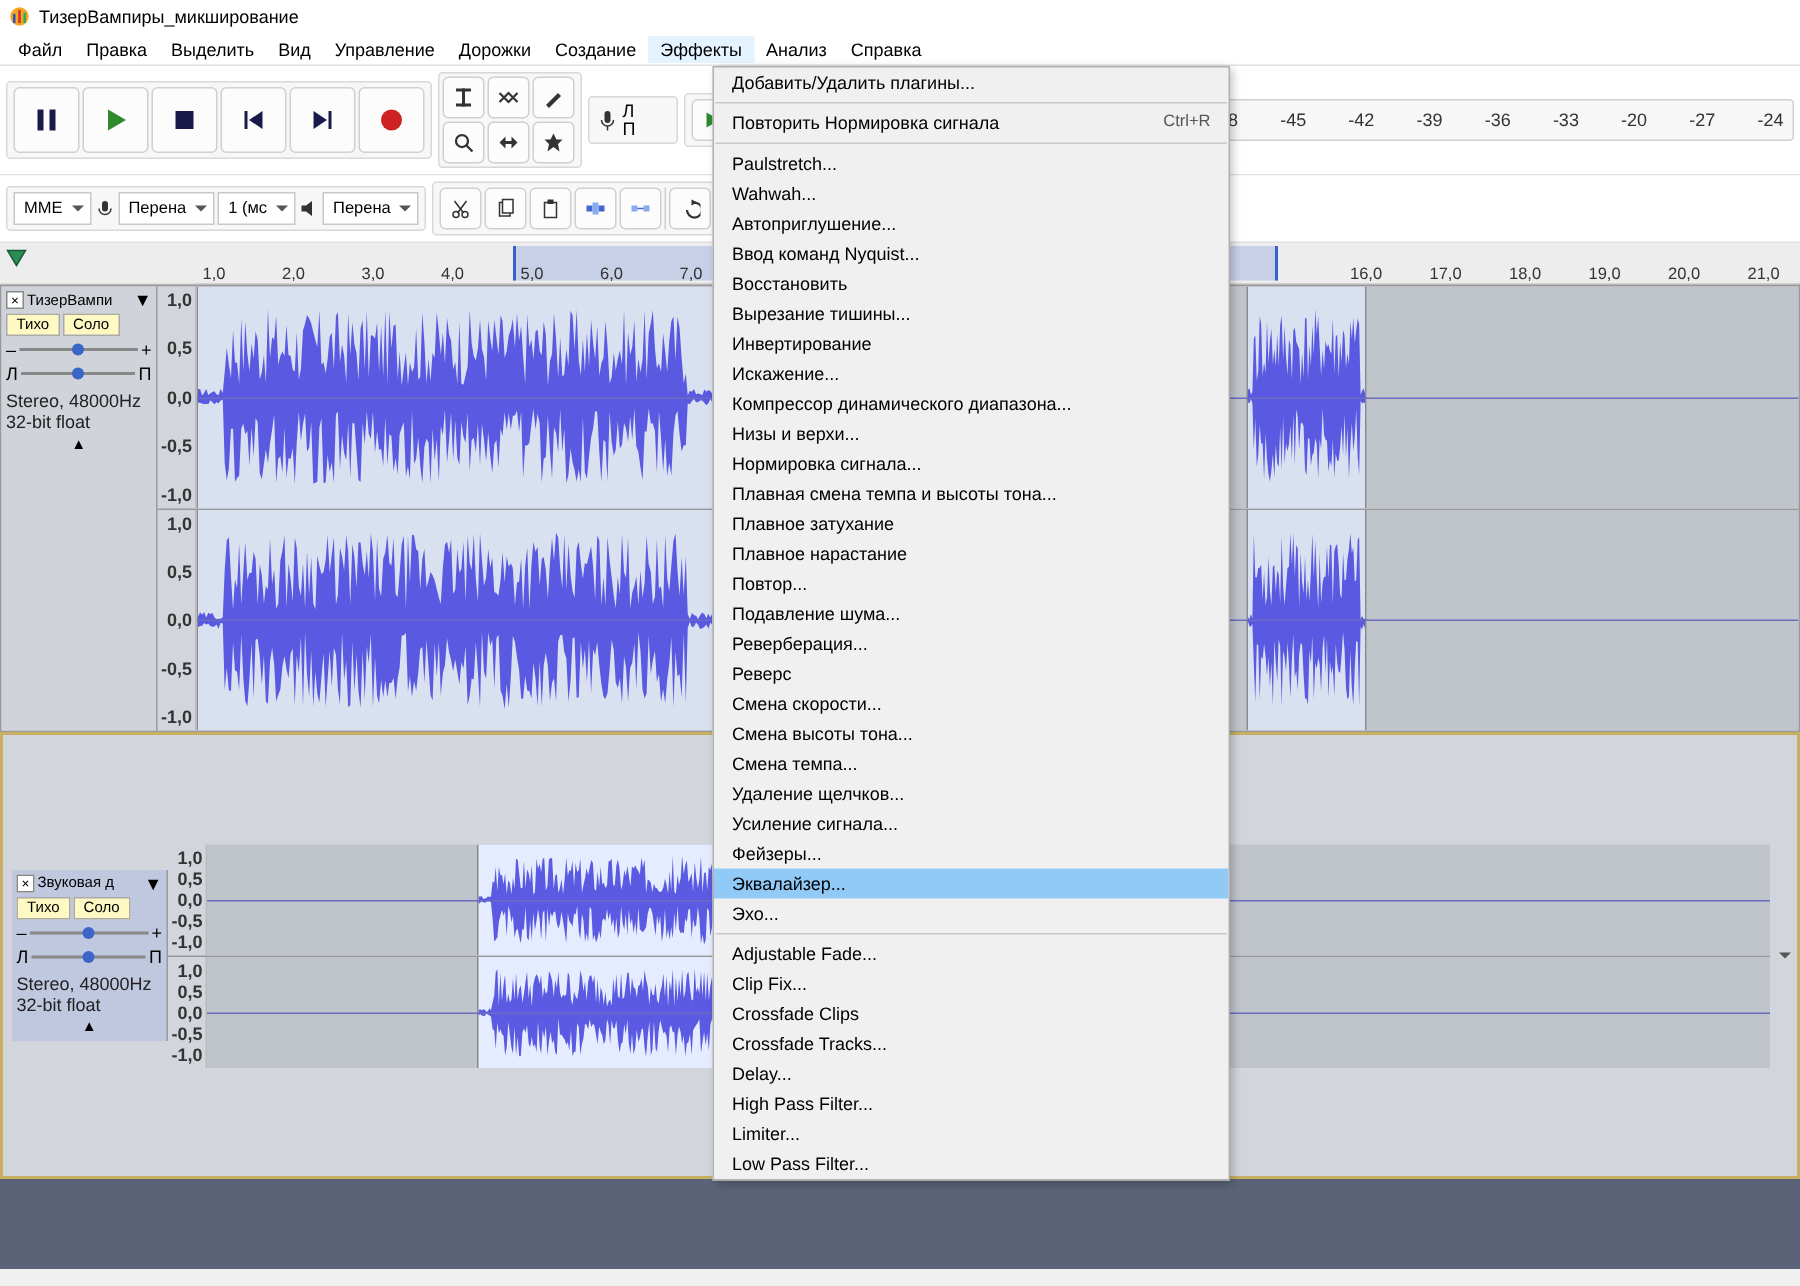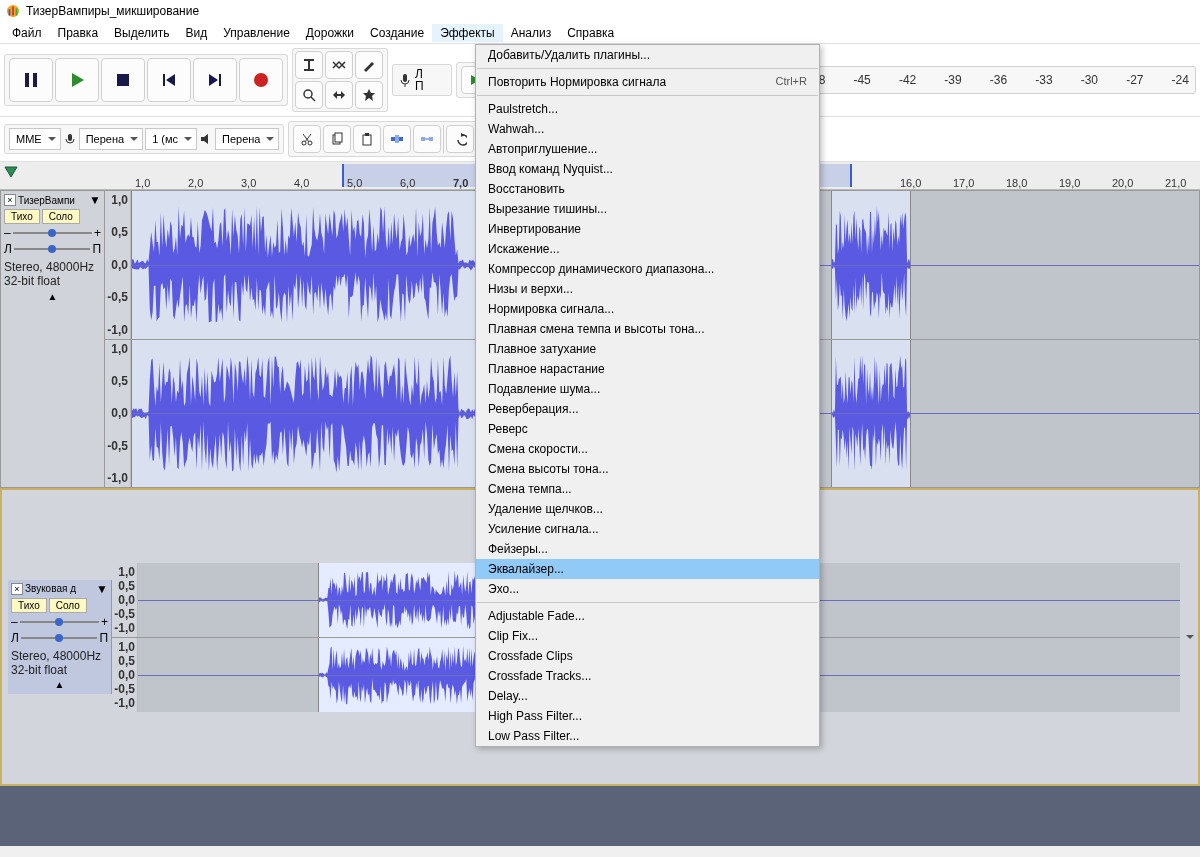--- a/index.html
+++ b/index.html
@@ -198,21 +198,21 @@
     <div class="scale">
       <span>-57</span>
         <span>-54</span>
         <span>-51</span>
         <span>-48</span>
         <span>-45</span>
         <span>-42</span>
         <span>-39</span>
         <span>-36</span>
         <span>-33</span>
-        <span>-30</span>
+        <span>-20</span>
         <span>-27</span>
         <span>-24</span>
     </div>
   </div>
 </div>
 
 <div class="toolrow">
   <div class="tb">
     <div class="sel">MME</div>
     <svg width="14" height="14">
@@ -284,21 +284,21 @@
       </svg>
   </div>
   <div class="ruler-area" id="ruler-area">
     <div style="position:absolute;left:212px;right:0;top:2px;bottom:2px;max-width:510px;background:#c8d0e8;border-left:2px solid #3a5fcc;border-right:2px solid #3a5fcc;"></div>
   <div class="r-tick" style="left: 5px;">1,0</div>
       <div class="r-tick" style="left: 58px;">2,0</div>
       <div class="r-tick" style="left: 111px;">3,0</div>
       <div class="r-tick" style="left: 164px;">4,0</div>
       <div class="r-tick" style="left: 217px;">5,0</div>
       <div class="r-tick" style="left: 270px;">6,0</div>
-      <div class="r-tick" style="left: 323px; font-weight: bold;">7,0</div>
+      <div class="r-tick" style="left: 323px;">7,0</div>
       <div class="r-tick" style="left: 376px;">8,0</div>
       <div class="r-tick" style="left: 770px;">16,0</div>
       <div class="r-tick" style="left: 823px;">17,0</div>
       <div class="r-tick" style="left: 876px;">18,0</div>
       <div class="r-tick" style="left: 929px;">19,0</div>
       <div class="r-tick" style="left: 982px;">20,0</div>
       <div class="r-tick" style="left: 1035px;">21,0</div>
     </div>
 </div>
 
@@ -471,35 +471,37 @@
       <div class="dd-item">Восстановить</div>
       <div class="dd-item">Вырезание тишины...</div>
       <div class="dd-item">Инвертирование</div>
       <div class="dd-item">Искажение...</div>
       <div class="dd-item">Компрессор динамического диапазона...</div>
       <div class="dd-item">Низы и верхи...</div>
       <div class="dd-item">Нормировка сигнала...</div>
       <div class="dd-item">Плавная смена темпа и высоты тона...</div>
       <div class="dd-item">Плавное затухание</div>
       <div class="dd-item">Плавное нарастание</div>
+      <div class="dd-item">Повтор...</div>
       <div class="dd-item">Подавление шума...</div>
       <div class="dd-item">Реверберация...</div>
       <div class="dd-item">Реверс</div>
       <div class="dd-item">Смена скорости...</div>
       <div class="dd-item">Смена высоты тона...</div>
       <div class="dd-item">Смена темпа...</div>
       <div class="dd-item">Удаление щелчков...</div>
       <div class="dd-item">Усиление сигнала...</div>
       <div class="dd-item">Фейзеры...</div>
       <div class="dd-item hover">Эквалайзер...</div>
       <div class="dd-item">Эхо...</div>
     </div>
   <div class="dd-sep"></div>
   <div id="dd-items2">
       <div class="dd-item">Adjustable Fade...</div>
       <div class="dd-item">Clip Fix...</div>
       <div class="dd-item">Crossfade Clips</div>
       <div class="dd-item">Crossfade Tracks...</div>
       <div class="dd-item">Delay...</div>
       <div class="dd-item">High Pass Filter...</div>
+      <div class="dd-item">Limiter...</div>
       <div class="dd-item">Low Pass Filter...</div>
     </div>
 </div>
 
 </body></html>

